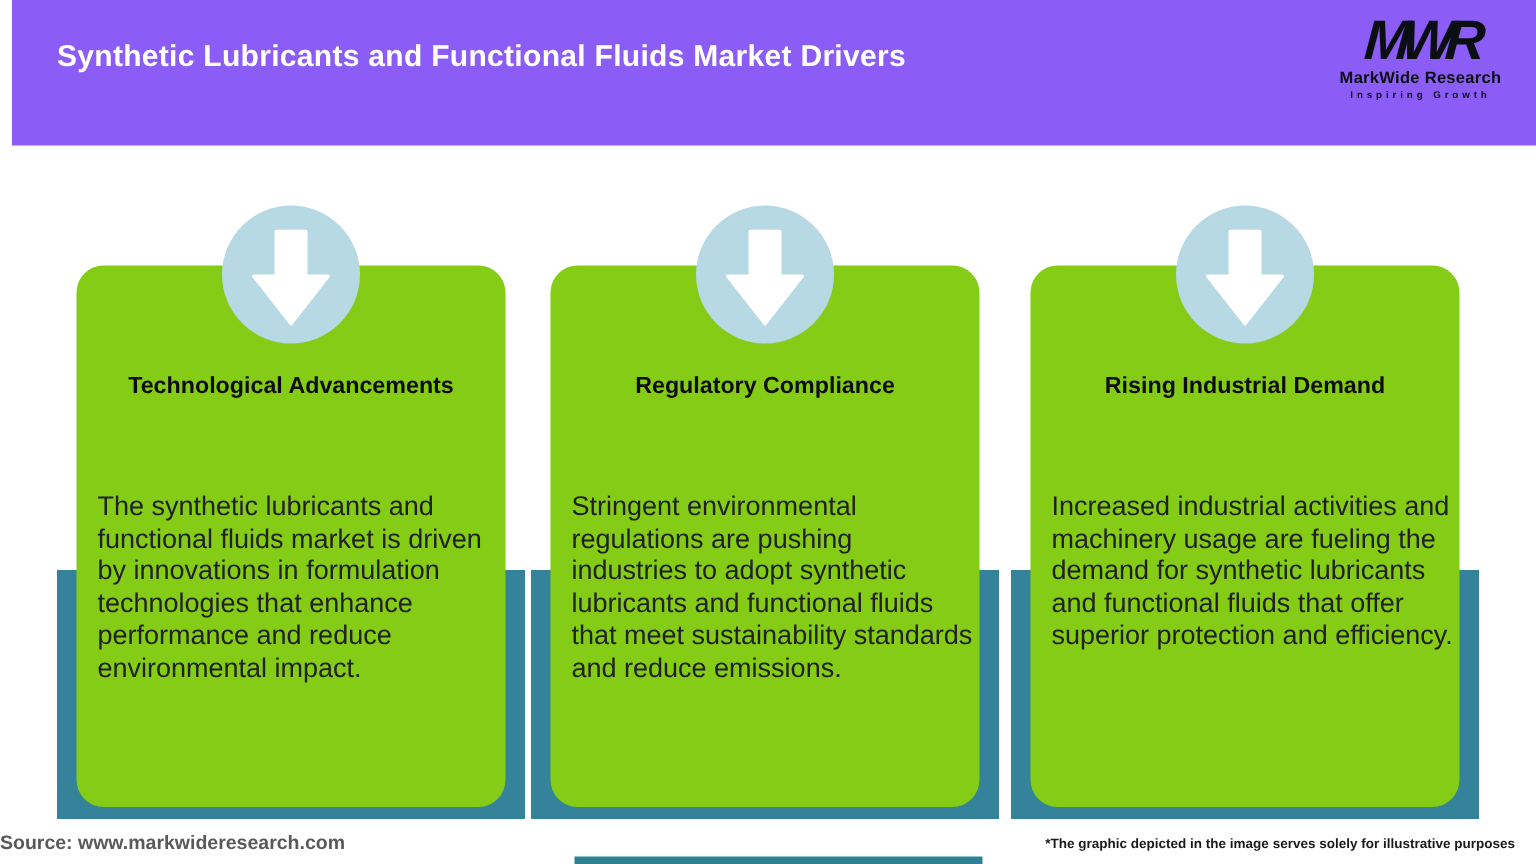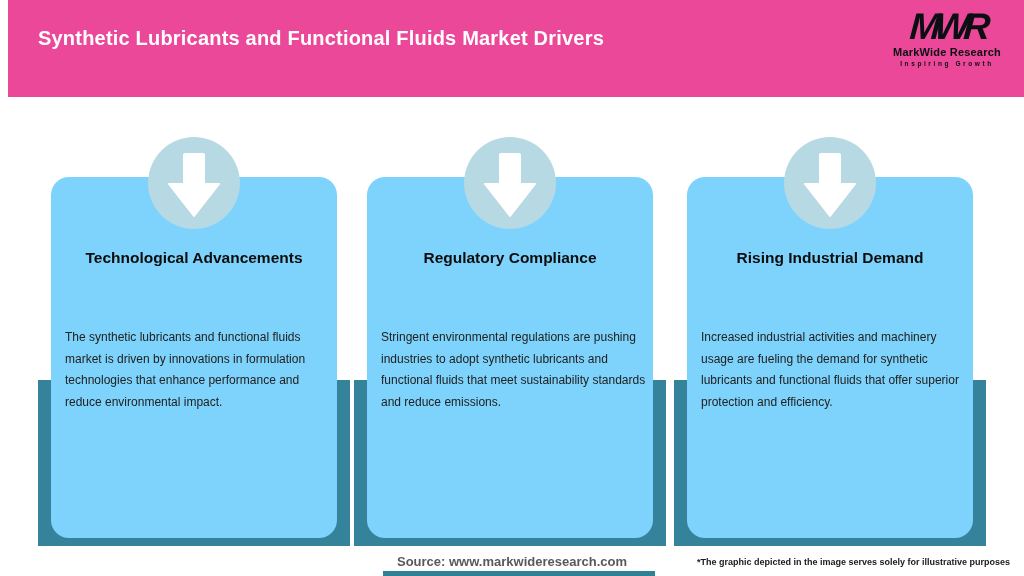--- a/index.html
+++ b/index.html
@@ -7,21 +7,21 @@
   body { font-family:"Liberation Sans", sans-serif; }
 
   .page {
     position:relative; width:1024px; height:576px;
     background:#ffffff; overflow:hidden;
   }
 
   
   .header {
     position:absolute; left:8px; top:0; width:1016px; height:97px;
-    background:#ec4899;
+    background:#8b5cf6;
   }
   .page-title {
     position:absolute; left:30px; top:27px;
     font-size:20px; font-weight:700; color:#ffffff; letter-spacing:0.2px;
   }
   .logo {
     position:absolute; right:12px; top:8px; width:130px;
     text-align:center; color:#0b0f13; line-height:1;
   }
   .logo-acronym {
@@ -36,41 +36,41 @@
   .g1 { left:38px; }
   .g2 { left:354px; }
   .g3 { left:674px; }
 
   .band {
     position:absolute; left:0; top:243px; width:312px; height:166px;
     background:#35839B;
   }
   .card {
     position:absolute; left:13px; top:40px; width:286px; height:361px;
-    background:#7dd3fc; border-radius:18px;
+    background:#84cc16; border-radius:18px;
   }
   .circle {
     position:absolute; left:110px; top:0; width:92px; height:92px;
     border-radius:50%; background:#B7D9E4;
     display:flex; align-items:center; justify-content:center;
   }
   .circle svg { display:block; margin-top:6px; }
 
   .card-title {
     position:absolute; top:72px; left:8px; right:8px;
     text-align:center; font-size:15.5px; font-weight:700; color:#0d0d0d;
   }
   .card-desc {
     position:absolute; top:150px; left:14px; right:4px;
-    font-size:12px; line-height:21.5px; color:#212121;
+    font-size:18px; line-height:21.5px; color:#212121;
   }
 
   
   .source {
-    position:absolute; left:0; top:554px; width:1024px; text-align:center;
+    position:absolute; left:0; top:554px; width:1024px; text-align:left;
     font-size:13px; font-weight:700; color:#595959;
   }
   .disclaimer {
     position:absolute; right:14px; top:557px;
     font-size:9px; font-weight:700; color:#1a1a1a;
   }
   .bottom-bar {
     position:absolute; left:383px; top:571px; width:272px; height:5px;
     background:#2F8296;
   }

